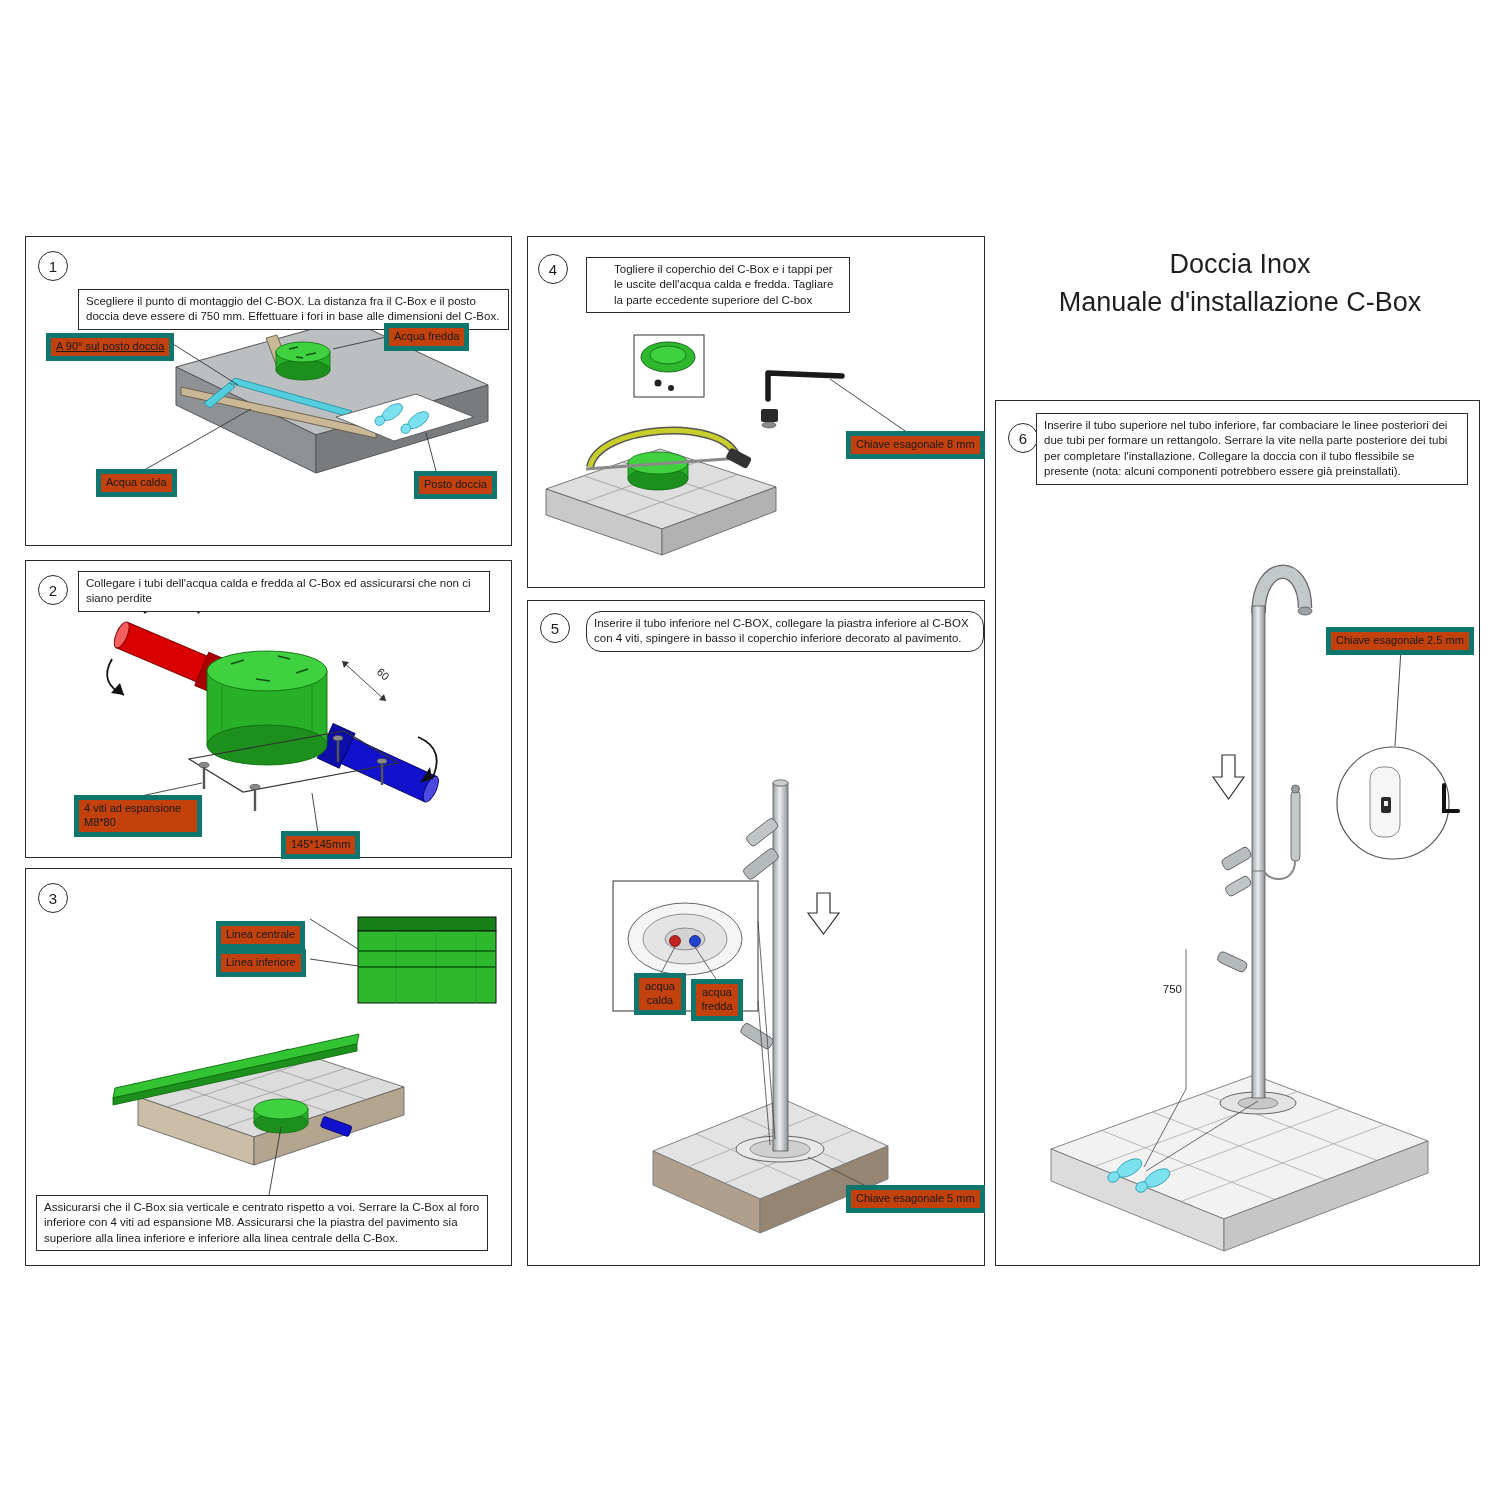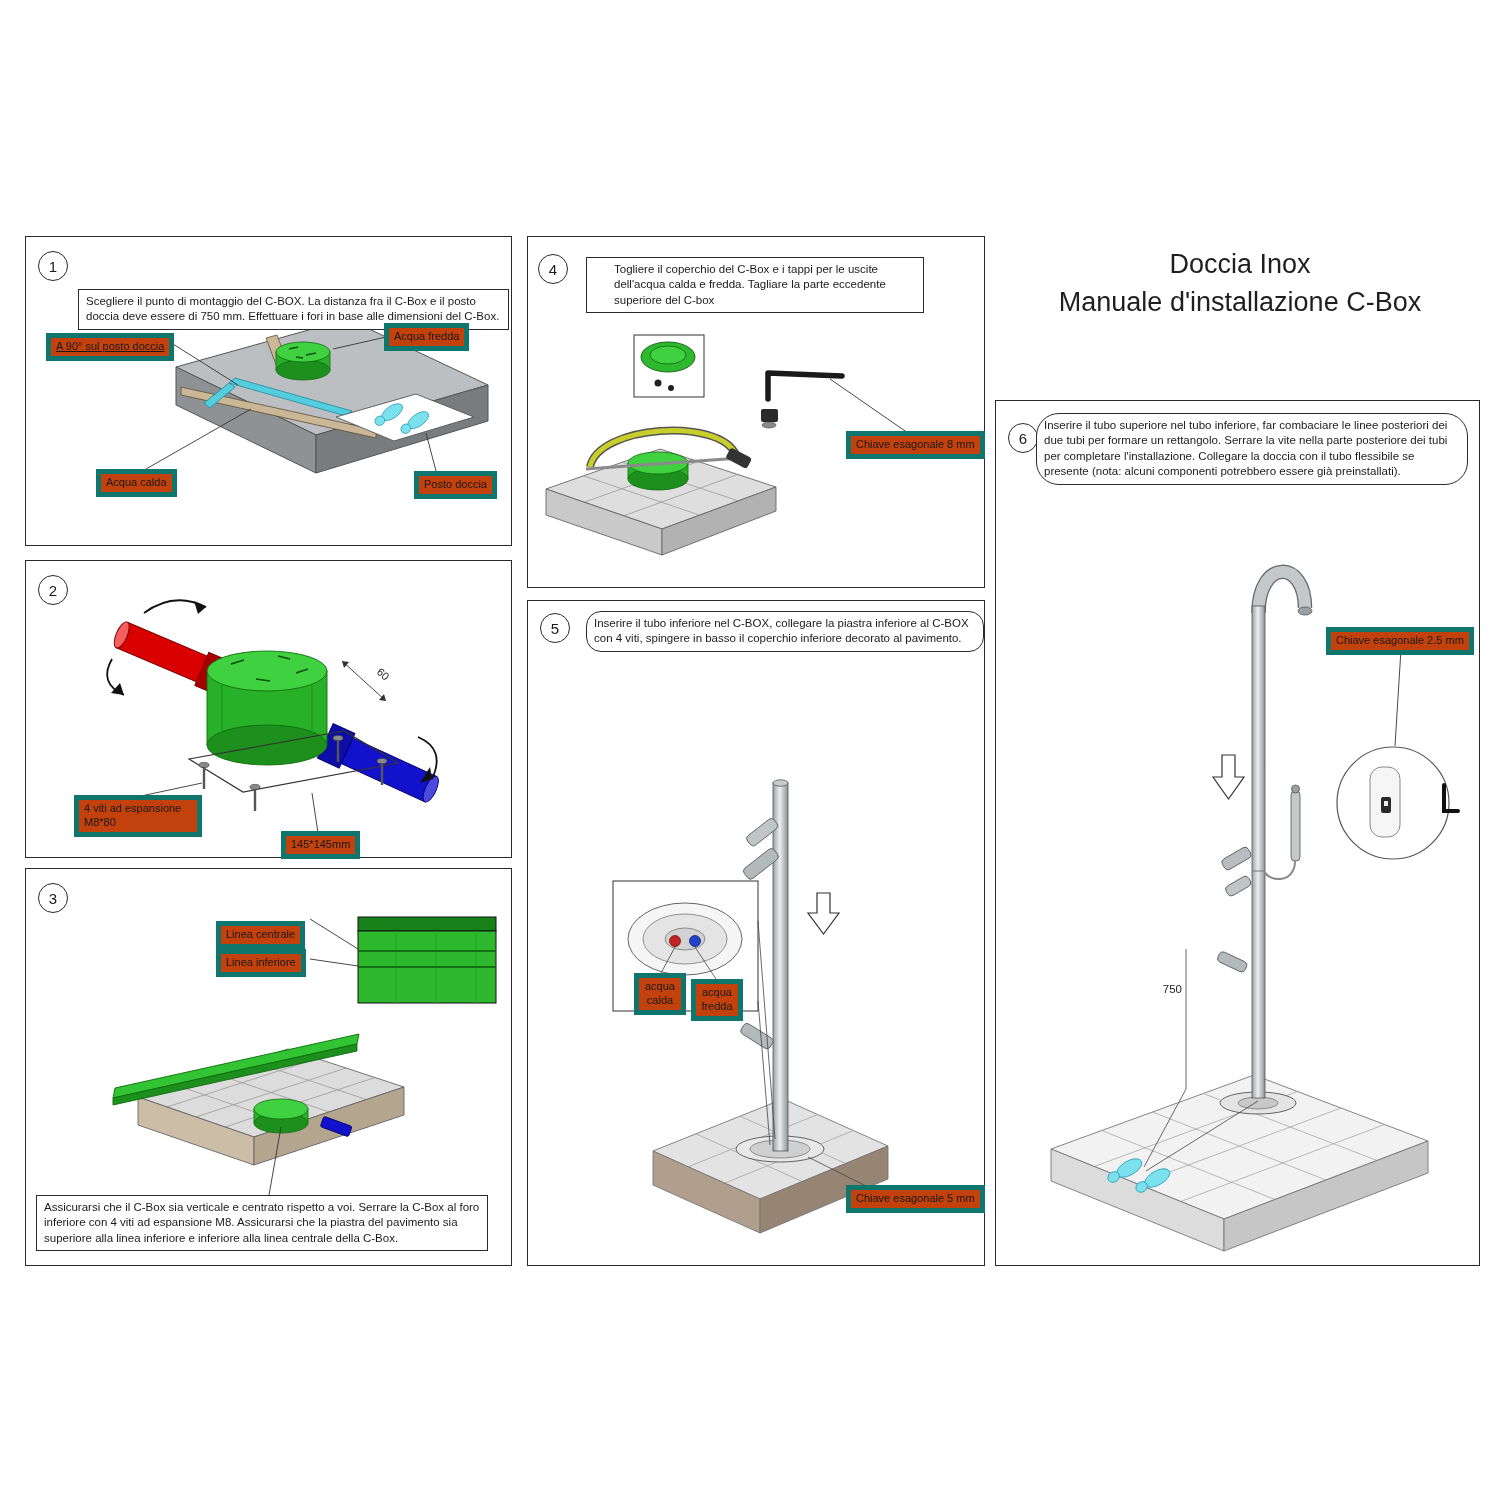--- a/index.html
+++ b/index.html
@@ -143,20 +143,21 @@
         <polygon points="360,140 353,139 358,133" fill="#333"></polygon>
         <text x="350" y="112" font-size="11" fill="#222" transform="rotate(41 350 112)">60</text>
       </g>
 
       <g stroke="#333" stroke-width="0.9">
         <line x1="115" y1="235" x2="176" y2="222"></line>
         <line x1="292" y1="272" x2="286" y2="232"></line>
       </g>
     </svg>
     <div class="step-circle" style="left:12px; top:14px;">2</div>
+    <div class="instr" style="left:52px; top:10px; width:412px;">Collegare i tubi dell'acqua calda e fredda al C-Box ed assicurarsi che non ci siano perdite</div>
     <div class="lbl wrap left" style="left:48px; top:234px; width:128px;">4 viti ad espansione M8*80</div>
     <div class="lbl" style="left:255px; top:270px;">145*145mm</div>
   </section>
 
   <section class="panel" style="left:25px; top:868px; width:487px; height:398px;">
     <svg class="illu" width="487" height="398" viewBox="0 0 487 398">
 
       <g>
         <rect x="332" y="48" width="138" height="14" fill="#188018" stroke="#111" stroke-width="1"></rect>
         <rect x="332" y="62" width="138" height="72" fill="#2eb82e" stroke="#111" stroke-width="1"></rect>
@@ -250,21 +251,21 @@
         <g transform="rotate(28 208 222)">
           <rect x="198" y="214" width="24" height="12" rx="3" fill="#333"></rect>
         </g>
       </g>
 
       <g stroke="#333" stroke-width="0.9">
         <line x1="302" y1="142" x2="380" y2="196"></line>
       </g>
     </svg>
     <div class="step-circle" style="left:10px; top:17px;">4</div>
-    <div class="instr" style="left:58px; top:20px; width:338px;padding-left:27px;">Togliere il coperchio del C-Box e i tappi per le uscite dell'acqua calda e fredda. Tagliare la parte eccedente superiore del C-box</div>
+    <div class="instr" style="left:58px; top:20px; width:264px;padding-left:27px;">Togliere il coperchio del C-Box e i tappi per le uscite dell'acqua calda e fredda. Tagliare la parte eccedente superiore del C-box</div>
     <div class="lbl" style="left:318px; top:194px;">Chiave esagonale 8 mm</div>
   </section>
 
   <section class="panel" style="left:527px; top:600px; width:458px; height:666px;">
     <svg class="illu" width="458" height="666" viewBox="0 0 458 666">
       <defs>
         <linearGradient id="tg5" x1="0" y1="0" x2="1" y2="0">
           <stop offset="0" stop-color="#9aa0a4"></stop>
           <stop offset="0.45" stop-color="#eceeef"></stop>
           <stop offset="1" stop-color="#8c9296"></stop>
@@ -411,17 +412,17 @@
         <line x1="190" y1="688" x2="148" y2="766" stroke="#444" stroke-width="0.8"></line>
         <line x1="262" y1="700" x2="150" y2="770" stroke="#444" stroke-width="0.8"></line>
         <text x="186" y="592" font-size="11.5" fill="#222" text-anchor="end">750</text>
       </g>
 
       <g stroke="#333" stroke-width="0.9">
         <line x1="405" y1="248" x2="399" y2="345"></line>
       </g>
     </svg>
     <div class="step-circle" style="left:12px; top:22px;">6</div>
-    <div class="instr" style="left:40px; top:12px; width:432px;border-radius:23px;">Inserire il tubo superiore nel tubo inferiore, far combaciare le linee posteriori dei due tubi per formare un rettangolo. Serrare la vite nella parte posteriore dei tubi per completare l'installazione. Collegare la doccia con il tubo flessibile se presente (nota: alcuni componenti potrebbero essere già preinstallati).</div>
+    <div class="instr" style="left:40px; top:12px; width:432px;">Inserire il tubo superiore nel tubo inferiore, far combaciare le linee posteriori dei due tubi per formare un rettangolo. Serrare la vite nella parte posteriore dei tubi per completare l'installazione. Collegare la doccia con il tubo flessibile se presente (nota: alcuni componenti potrebbero essere già preinstallati).</div>
     <div class="lbl" style="left:330px; top:226px;">Chiave esagonale 2.5 mm</div>
   </section>
 
 </div>
 
 </body></html>

